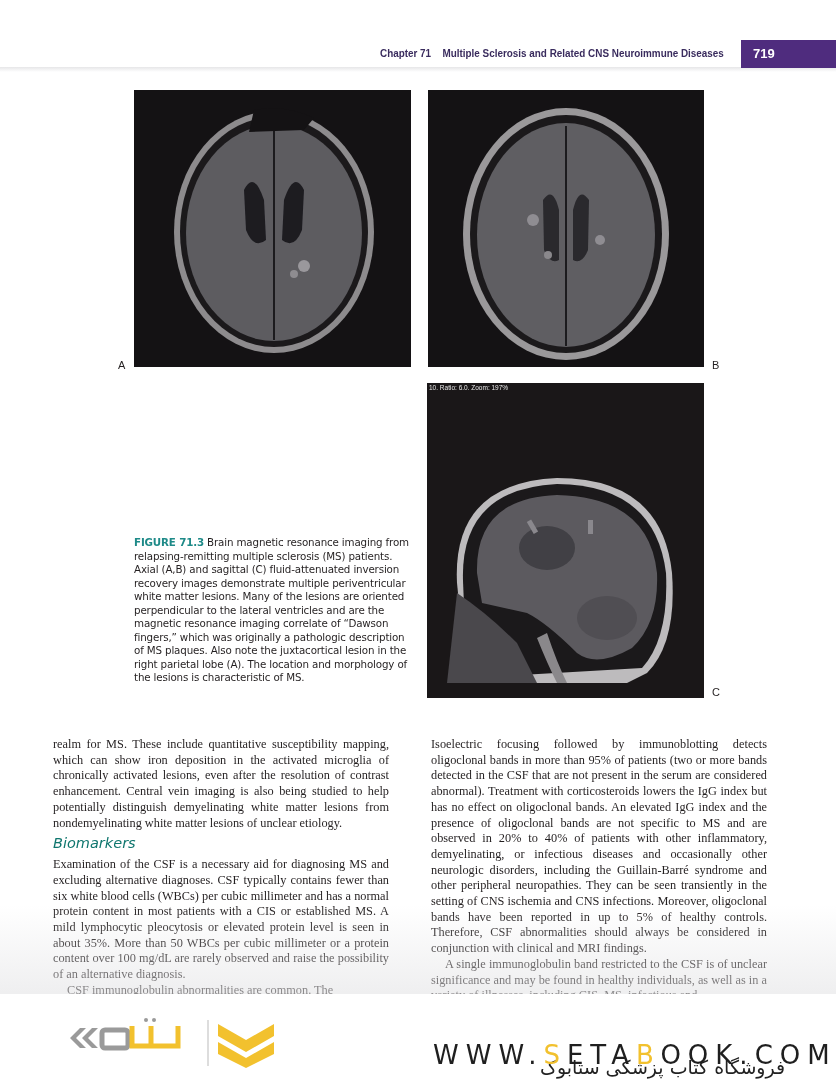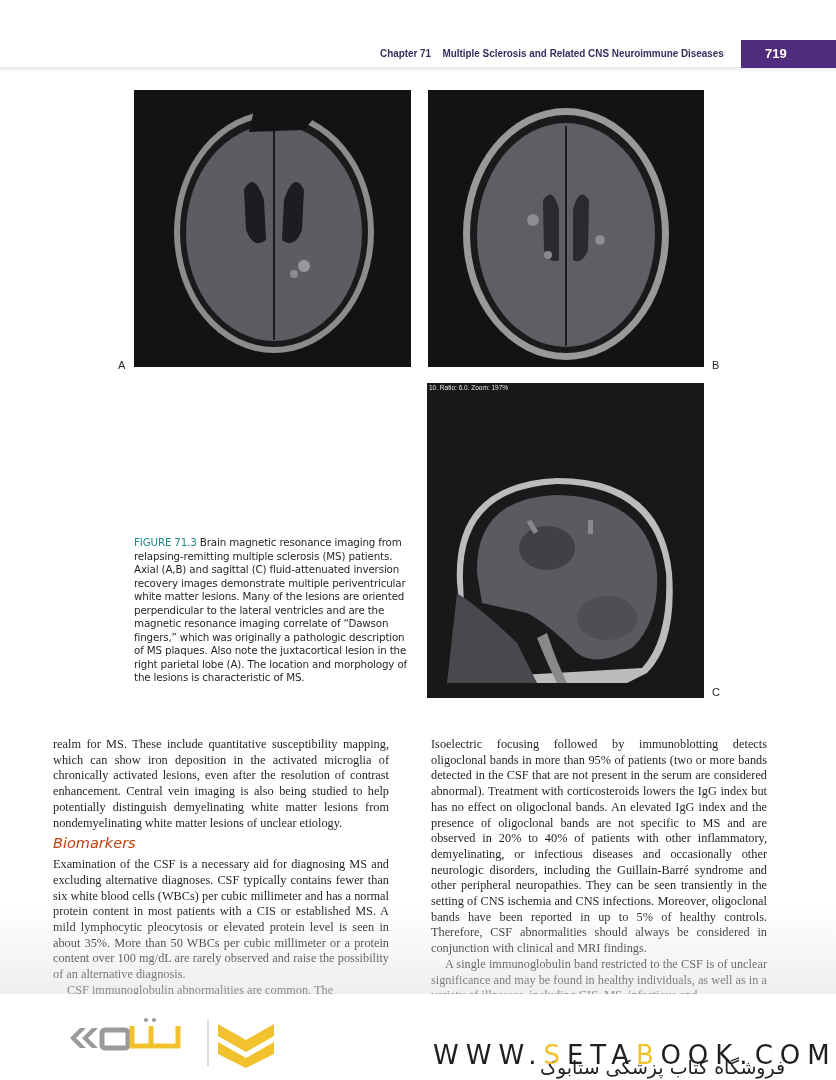--- a/index.html
+++ b/index.html
@@ -1,39 +1,39 @@
 <!DOCTYPE html>
 <html><head>
 <meta charset="utf-8">
 <style>
   html,body{margin:0;padding:0;}
   body{width:836px;height:1080px;background:#fff;position:relative;overflow:hidden;font-family:"Liberation Serif",serif;color:#231f20;}
   .header-rule{position:absolute;left:0;top:67px;width:836px;height:5px;background:linear-gradient(#e6e6e8,#fff);}
   .running-head{position:absolute;top:47px;left:380px;font-family:"Liberation Sans",sans-serif;font-size:11.5px;font-weight:bold;color:#3a2c5e;white-space:nowrap;transform:scaleX(0.86);transform-origin:left center;}
   .running-head .chap{margin-right:10px;}
-  .page-num{position:absolute;top:40px;left:741px;width:95px;height:28px;background:#4f2c7e;color:#fff;font-family:"Liberation Sans",sans-serif;font-weight:bold;font-size:13px;line-height:28px;padding-left:24px;box-sizing:border-box;}
+  .page-num{position:absolute;top:40px;left:741px;width:95px;height:28px;background:#4f2c7e;color:#fff;font-family:"Liberation Sans",sans-serif;font-weight:bold;font-size:13px;line-height:28px;padding-left:12px;box-sizing:border-box;}
 
   .mri{position:absolute;background:#141214;overflow:hidden;}
   .mri svg{display:block;width:100%;height:100%;}
   #mri-a{left:134px;top:90px;width:277px;height:277px;}
   #mri-b{left:428px;top:90px;width:276px;height:277px;}
   #mri-c{left:427px;top:383px;width:277px;height:315px;background:#1a1718;}
   .mri-overlay{position:absolute;left:2px;top:1px;font-family:"Liberation Sans",sans-serif;font-size:6.5px;color:#e8e8e8;}
   .panel-label{position:absolute;font-family:"Liberation Sans",sans-serif;font-size:11px;color:#231f20;}
 
   .caption{position:absolute;left:134px;top:536px;width:276px;font-family:"DejaVu Sans",sans-serif;font-size:10.3px;line-height:13.5px;color:#231f20;letter-spacing:-0.15px;}
-  .caption .fig{color:#1e8a88;font-weight:normal;}
+  .caption .fig{color:#1e8a88;font-weight:bold;}
   .caption b{font-weight:normal;}
 
   .col{position:absolute;width:336px;font-size:12.3px;line-height:15.7px;text-align:justify;color:#231f20;}
   .col p{margin:0;}
   .col p.indent{text-indent:14px;}
   #col-left{left:53px;top:737px;}
   #col-right{left:431px;top:737px;}
-  .section-head{font-family:"DejaVu Sans",sans-serif;font-style:italic;color:#c2410c;font-size:14.5px;line-height:20px;margin:2px 0 4px 0 !important;text-align:left;}
+  .section-head{font-family:"DejaVu Sans",sans-serif;font-style:italic;color:#0f766e;font-size:14.5px;line-height:20px;margin:2px 0 4px 0 !important;text-align:left;}
 
   .fade{position:absolute;left:0;top:905px;width:836px;height:90px;background:linear-gradient(rgba(255,255,255,0),rgba(225,225,227,0.55));pointer-events:none;}
   .footer-band{position:absolute;left:0;top:994px;width:836px;height:86px;background:#fff;}
   .logo{position:absolute;left:66px;top:1016px;width:260px;height:52px;}
   .store-name{position:absolute;left:540px;top:1056px;font-family:"DejaVu Sans",sans-serif;font-size:19px;color:#222;direction:rtl;width:250px;text-align:left;}
   .store-url{position:absolute;left:433px;top:1040px;font-family:"DejaVu Sans",sans-serif;font-size:26px;letter-spacing:7px;color:#1f1f1f;}
   .store-url .hl{color:#f2c12e;}
 </style>
 </head>
 <body>

